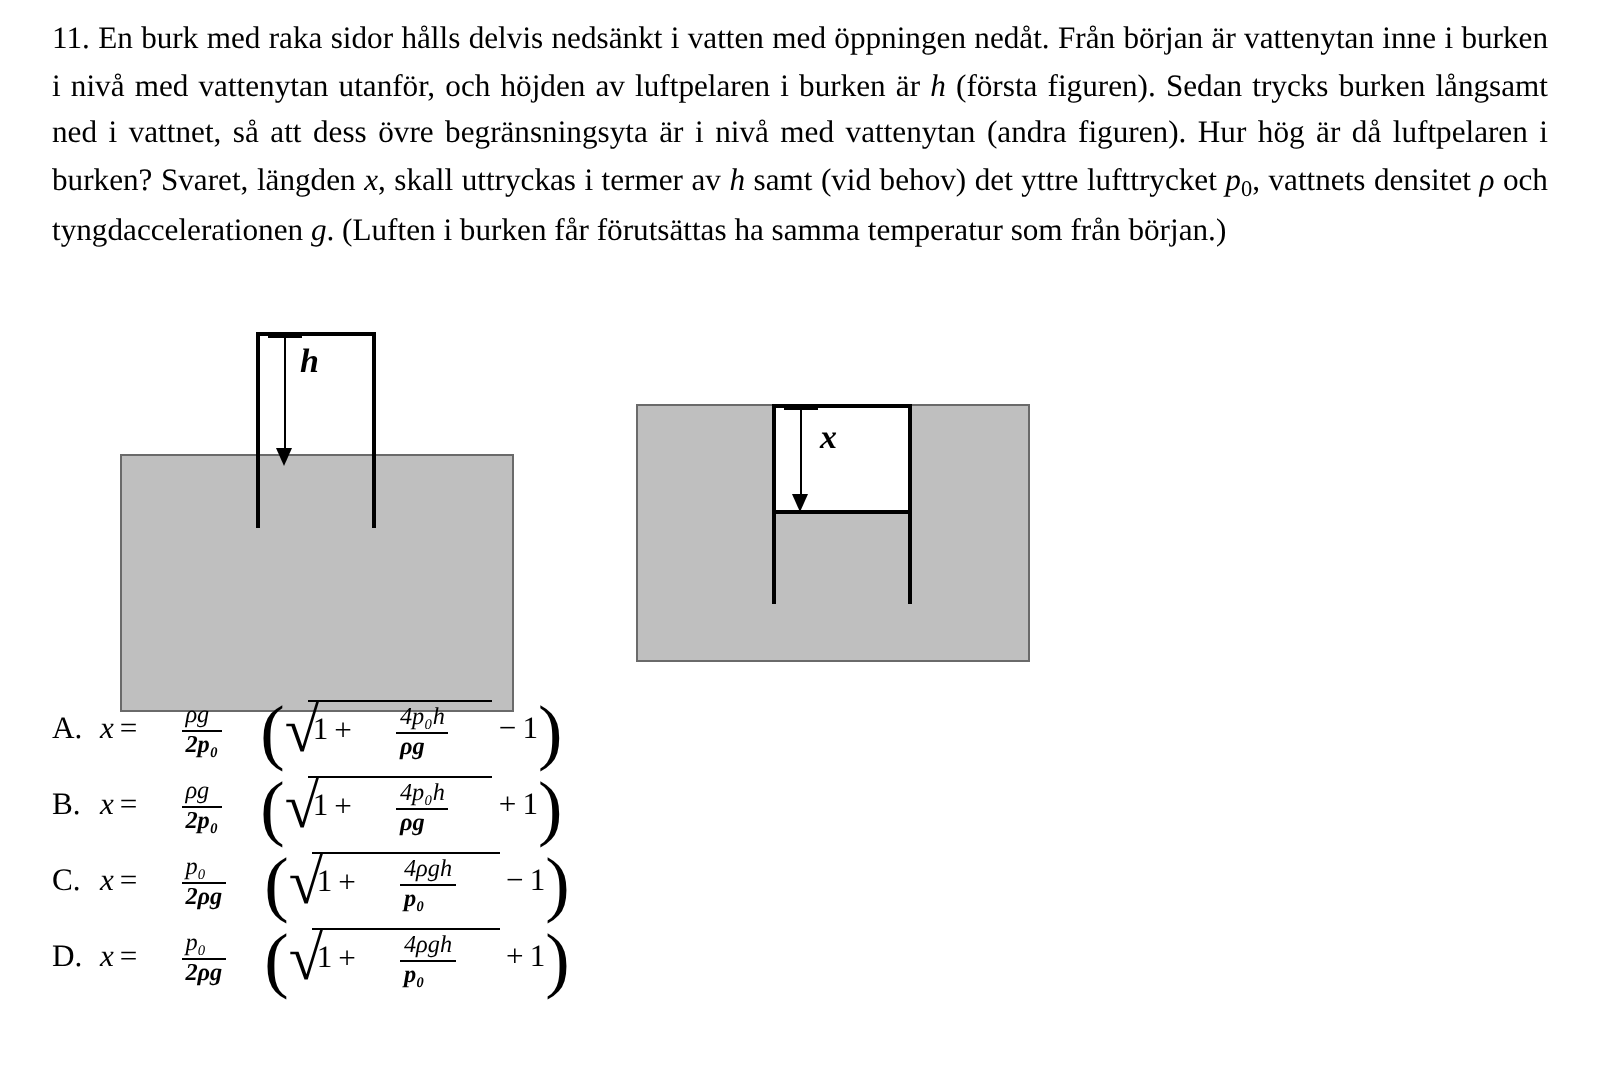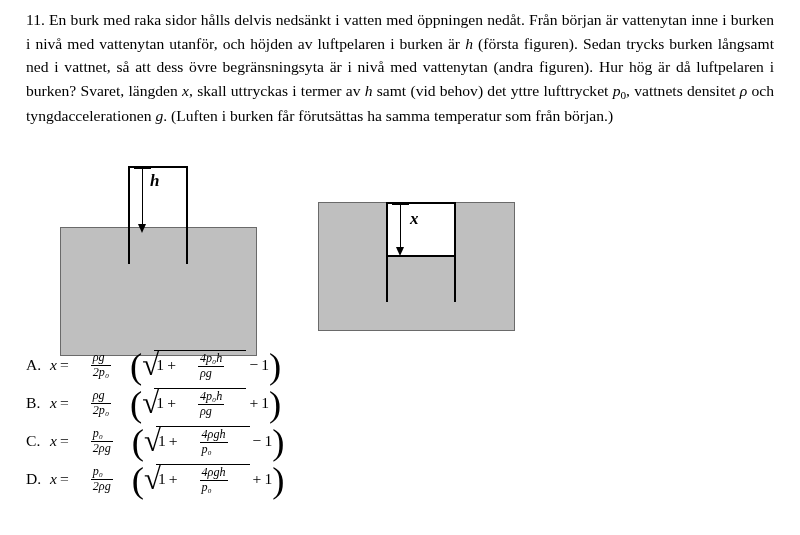--- a/index.html
+++ b/index.html
@@ -173,20 +173,21 @@
     margin: 0 19px;
   }
   .mfrac .num-part {
     display: block;
     border-bottom: 1px solid #000;
     padding: 0 2px;
   }
   .mfrac .den-part {
     display: block;
     padding: 0 2px;
+    font-weight: bold;
   }
   .bigparen {
     display: inline-block;
     vertical-align: middle;
     font-size: 2.35em;
     font-family: "Liberation Serif", serif;
     line-height: 0.62;
     position: relative;
     top: 1px;
   }

